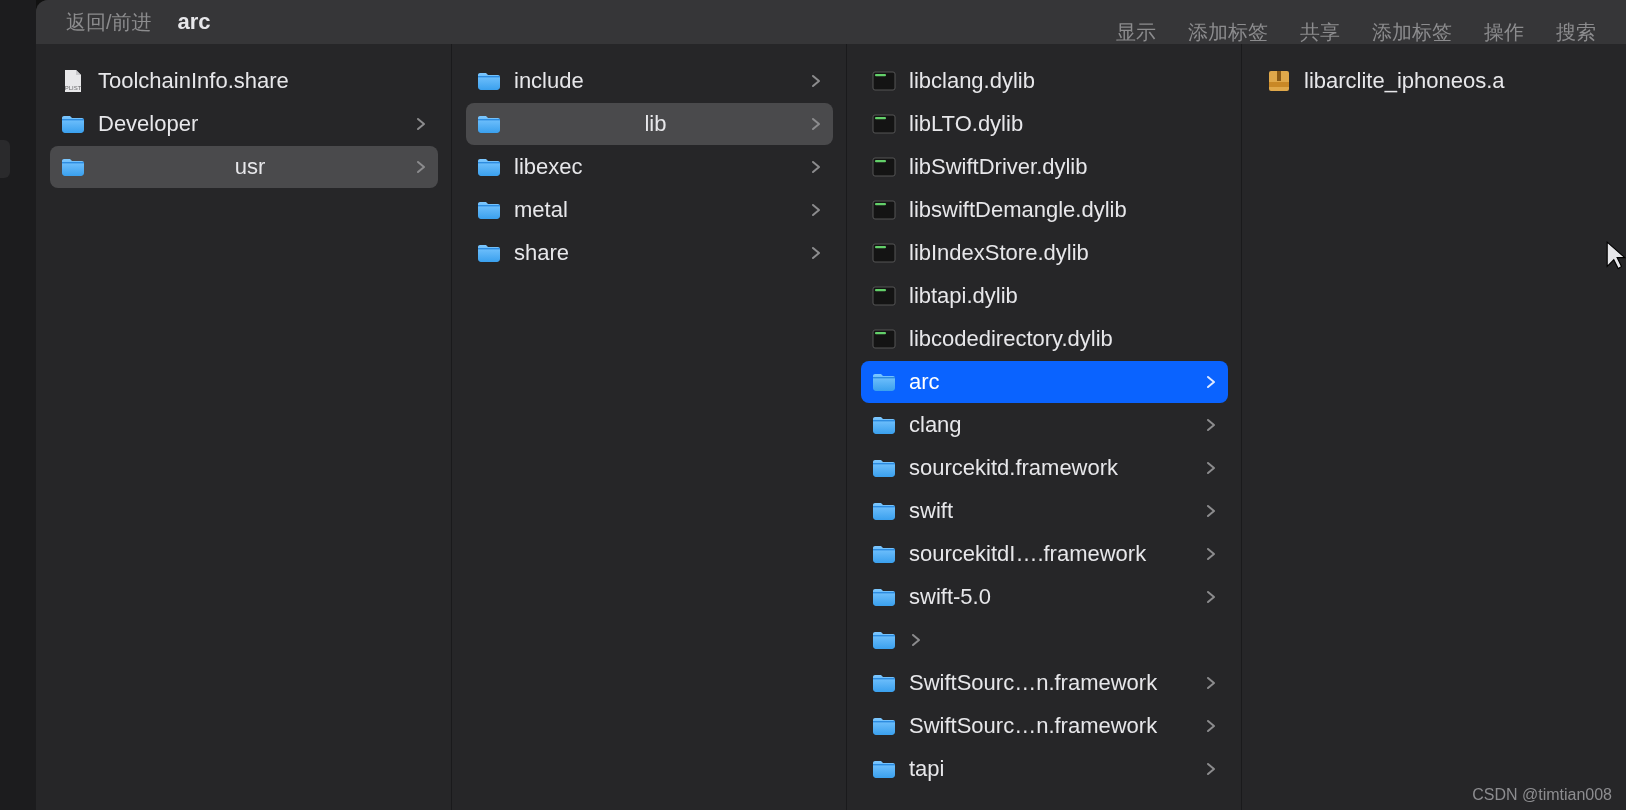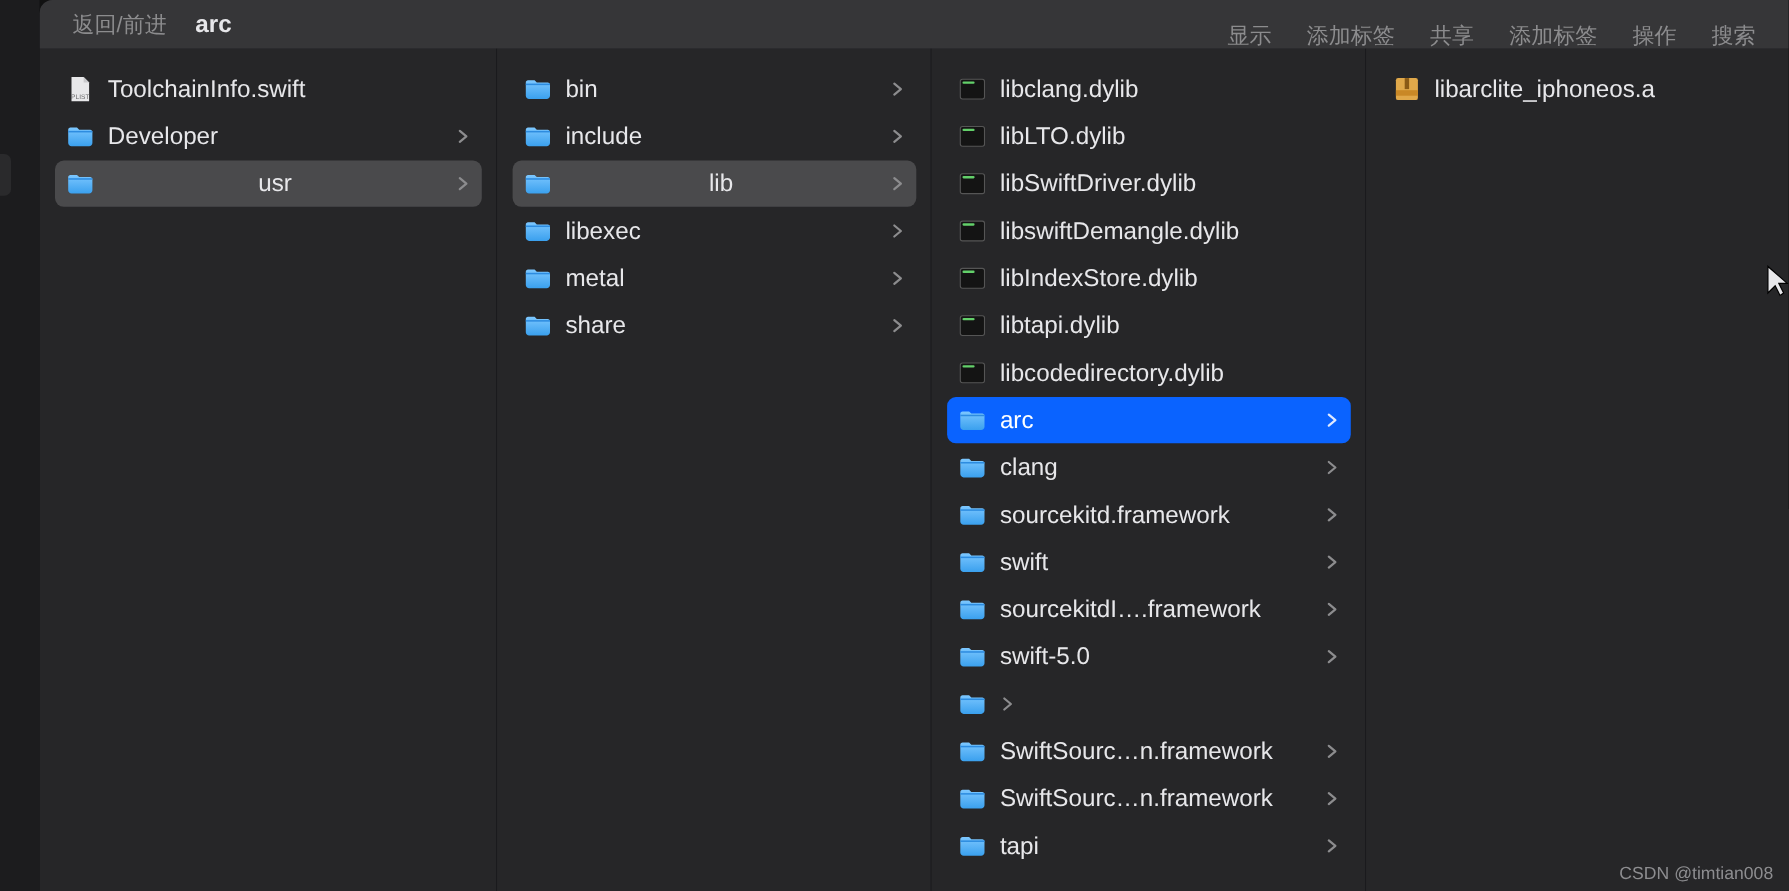--- a/index.html
+++ b/index.html
@@ -70,21 +70,21 @@
   </div>
 
   <div class="columns">
     <div class="col col1">
         <div class="row">
           <span class="ic">
             <svg>
               <use href="#i-plist"></use>
             </svg>
           </span>
-          <span class="lbl">ToolchainInfo.swift</span>
+          <span class="lbl">ToolchainInfo.share</span>
         </div>
         <div class="row">
           <span class="ic">
             <svg>
               <use href="#i-folder"></use>
             </svg>
           </span>
           <span class="lbl">Developer</span>
           <svg class="chev">
             <use href="#i-chev"></use>
@@ -97,31 +97,20 @@
             </svg>
           </span>
           <span class="lbl">usr</span>
           <svg class="chev">
             <use href="#i-chev"></use>
           </svg>
         </div>
         <div class="col-sep"></div>
       </div>
     <div class="col col2">
-        <div class="row">
-          <span class="ic">
-            <svg>
-              <use href="#i-folder"></use>
-            </svg>
-          </span>
-          <span class="lbl">bin</span>
-          <svg class="chev">
-            <use href="#i-chev"></use>
-          </svg>
-        </div>
         <div class="row">
           <span class="ic">
             <svg>
               <use href="#i-folder"></use>
             </svg>
           </span>
           <span class="lbl">include</span>
           <svg class="chev">
             <use href="#i-chev"></use>
           </svg>

